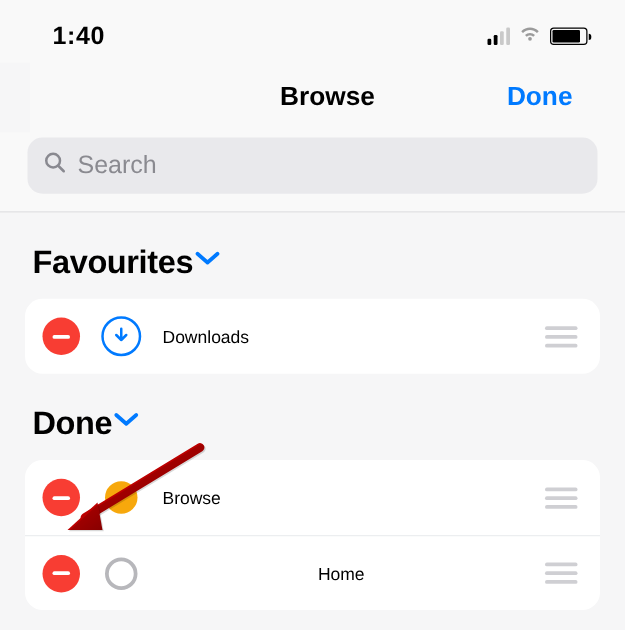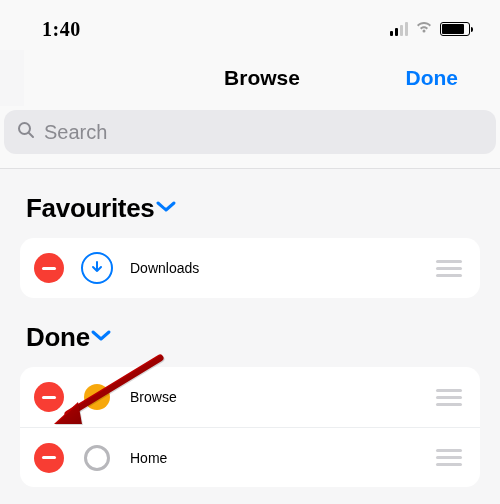--- a/index.html
+++ b/index.html
@@ -1,56 +1,56 @@
 <!DOCTYPE html>
 <html><head>
 <meta charset="utf-8">
 <style>
   * { box-sizing: border-box; margin: 0; padding: 0; }
   html, body { width: 500px; height: 504px; font-family: -apple-system, "Helvetica Neue", Arial, sans-serif; background: #f2f2f5; overflow: hidden; }
   .phone { width: 500px; height: 504px; background: #f6f6f7; position: relative; }
 
   
   .status-bar { display: flex; justify-content: space-between; align-items: center; padding: 14px 30px 6px 42px; height: 50px; background: #f9f9f9; }
-  .time { font-size: 20px; font-weight: 600; letter-spacing: 0.5px; font-family: Liberation Serif, serif; }
+  .time { font-size: 20px; font-weight: 600; letter-spacing: 0.5px; }
   .status-icons { display: flex; align-items: center; gap: 6px; }
   .cell-bars { display: flex; align-items: flex-end; gap: 2px; height: 14px; }
   .cell-bars span { width: 3px; background: #000; border-radius: 1px; }
   .cell-bars span:nth-child(1){height:5px;}
   .cell-bars span:nth-child(2){height:8px;}
   .cell-bars span:nth-child(3){height:11px;background:#c9c9c9;}
   .cell-bars span:nth-child(4){height:14px;background:#c9c9c9;}
   .wifi { color:#9b9b9b; font-size:16px; }
   .battery { width: 30px; height: 14px; border: 1.5px solid #000; border-radius: 3px; position: relative; }
   .battery::after { content:""; position:absolute; right:-4px; top:4px; width:2px; height:5px; background:#000; border-radius:0 2px 2px 0; }
   .battery .fill { position:absolute; left:1px; top:1px; bottom:1px; width: 80%; background:#000; border-radius:1px; }
 
   
   .nav-header { position: relative; height: 56px; display:flex; align-items:center; justify-content:center; background:#f9f9f9;margin-left:24px; }
   .nav-title { font-size: 21px; font-weight: 700; }
   .done-btn { position:absolute; right: 42px; top: 50%; transform: translateY(-50%); color: #007aff; font-size: 21px; font-weight: 600; background:none; border:none; cursor:pointer; }
 
   
-  .search-wrap { padding: 4px 4px 14px; background:#f9f9f9; border-bottom:1px solid #e0e0e2;}
+  .search-wrap { padding: 4px 22px 14px; background:#f9f9f9; border-bottom:1px solid #e0e0e2;}
   .search { display:flex; align-items:center; gap:8px; background:#e9e9ec; border-radius: 12px; padding: 10px 12px; }
   .search-icon { color:#898990; }
   .search input { border:none; background:transparent; font-size: 20px; color:#8a8a90; outline:none; width:100%; }
   .search input::placeholder { color:#8a8a90; }
 
   .content { padding: 0 20px; }
 
   
   .section-header { display:flex; justify-content:flex-start; align-items:center; padding: 24px 6px 14px; }
   .section-header h2 { font-size: 26px; font-weight: 800; letter-spacing: -0.3px;}
   .chevron { color:#007aff; }
 
   
   .card { background:#fff; border-radius: 14px; overflow:hidden; }
   .row { display:flex; align-items:center; padding: 12px 14px; gap: 16px; min-height: 60px; position:relative; }
-  .row + .row { border-top: 1px solid #eceef0; }
+  .row + .row { border-top: 1px solid #eceef0; text-align: center; }
   .delete-btn { width: 30px; height: 30px; border-radius: 50%; background:#f83d33; display:flex; align-items:center; justify-content:center; flex:none; cursor:pointer; border:none;}
   .delete-btn .bar { width:14px; height:3px; background:#fff; border-radius:2px;}
   .icon-slot { width:34px; height:34px; display:flex; align-items:center; justify-content:center; flex:none; }
   .dl-circle { width:32px; height:32px; border:2.5px solid #007aff; border-radius:50%; display:flex; align-items:center; justify-content:center; }
   .tag-dot { width:26px; height:26px; border-radius:50%; }
   .tag-ring { width:26px; height:26px; border-radius:50%; border:3px solid #b7b7bb; }
   .row-label { font-size: 14px; flex:1; color:#000; }
   .grip { display:flex; flex-direction:column; gap:4px; padding:0 4px; cursor:grab; }
   .grip span { width:26px; height:3px; background:#cfcfd3; border-radius:2px; }
 

